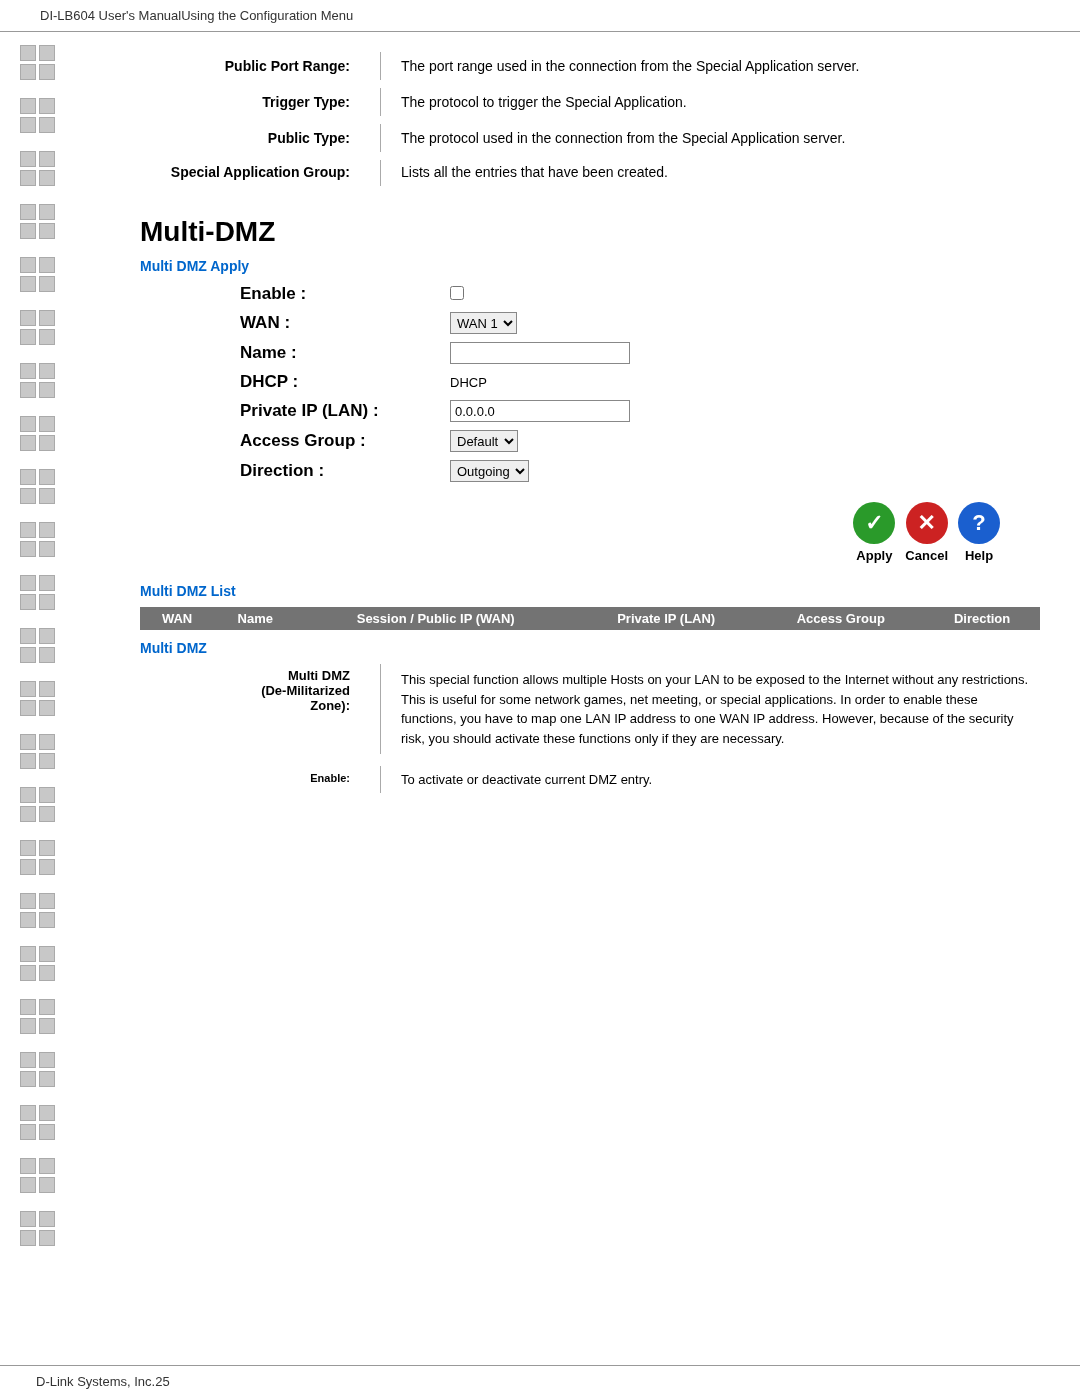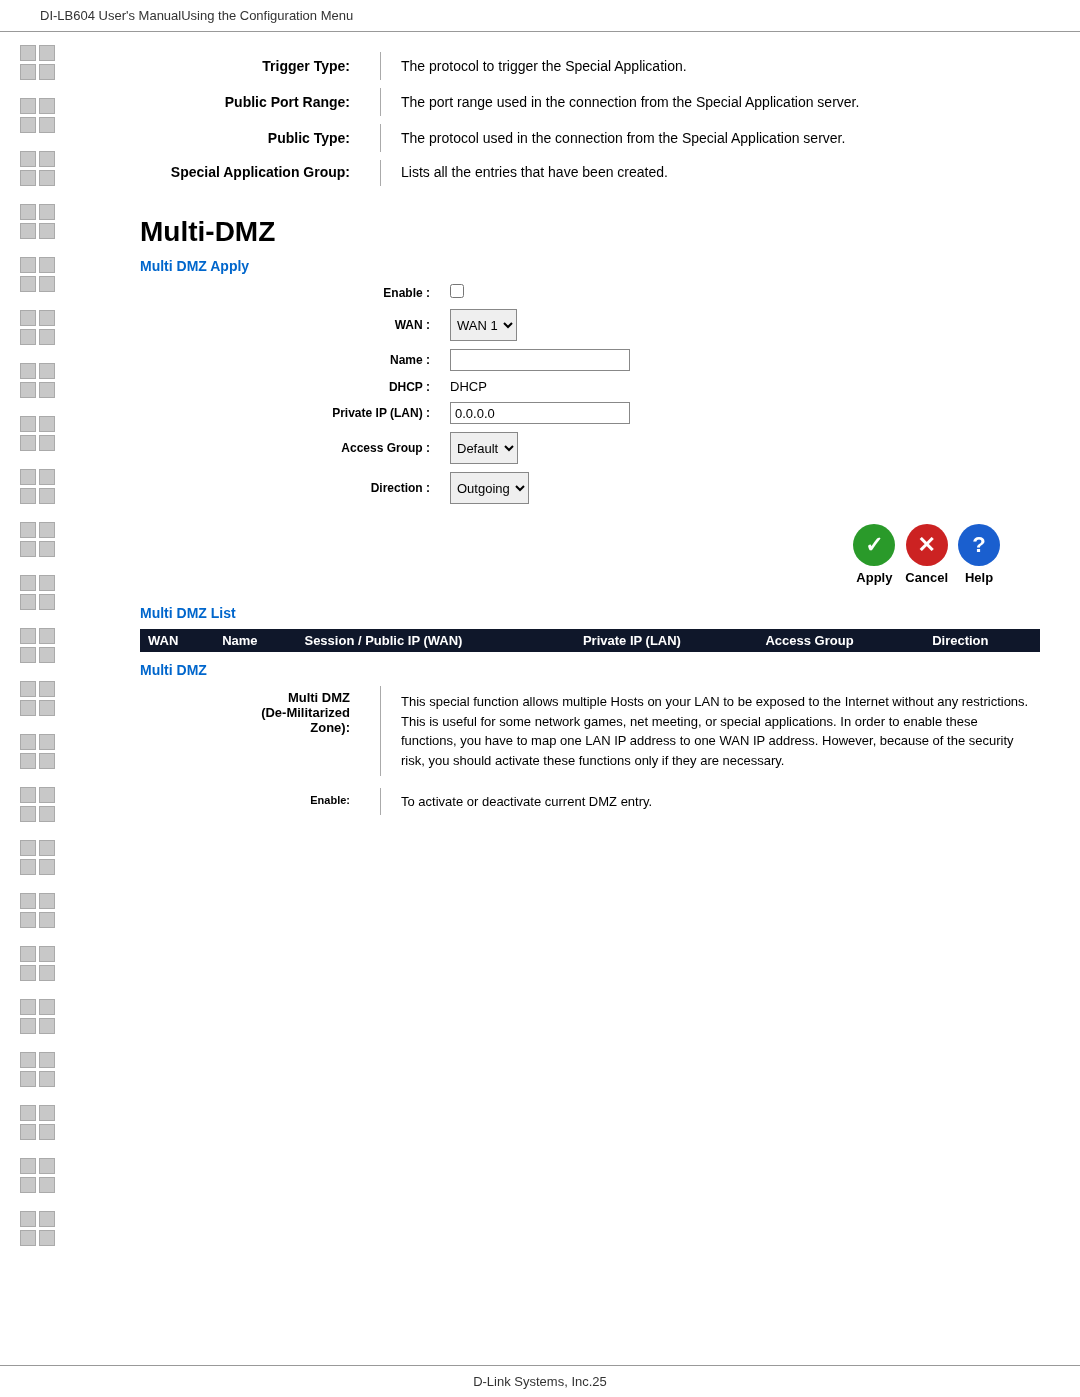--- a/index.html
+++ b/index.html
@@ -16,21 +16,21 @@
       display: flex;
       justify-content: flex-start;
       padding: 8px 40px;
       font-size: 13px;
       color: #333;
       border-bottom: 1px solid #999;
     }
 
     .page-footer {
       display: flex;
-      justify-content: center;
+      justify-content: flex-start;
       padding: 8px 36px;
       font-size: 13px;
       color: #333;
       border-top: 1px solid #999;
       position: absolute;
       bottom: 0;
       width: 100%;
     }
 
     .main-content {
@@ -73,24 +73,24 @@
 
     
     .form-row {
       display: flex;
       align-items: center;
       margin-bottom: 8px;
     }
 
     .form-label {
       font-weight: bold;
-      text-align: right;
+      text-align: left;
       width: 200px;
       padding-right: 10px;
-      font-size: 12px;
+      font-size: 17px;
     }
 
     .form-control {
       margin-left: 10px;
     }
 
     input[type="text"] {
       border: 1px solid #888;
       padding: 2px 4px;
       font-size: 13px;
@@ -100,21 +100,21 @@
 
     input[type="checkbox"] {
       width: 14px;
       height: 14px;
     }
 
     select {
       border: 1px solid #888;
       padding: 1px 2px;
       font-size: 13px;
-      height: 32px;
+      height: 22px;
     }
 
     
     .action-buttons {
       display: flex;
       justify-content: flex-end;
       align-items: flex-end;
       margin: 20px 0;
       gap: 10px;
     }
@@ -146,25 +146,25 @@
     .btn-help { background: #1a5fcf; }
 
     
     .dmz-list-table {
       width: 100%;
       border-collapse: collapse;
       margin: 8px 0;
     }
 
     .dmz-list-table th {
-      background: #0f172a;
+      background: #737373;
       color: white;
       padding: 4px 8px;
       font-size: 13px;
-      text-align: left;
+      text-align: center;
       font-weight: bold;
     }
 
     .italic-caption {
       text-align: center;
       font-style: italic;
       font-size: 13px;
       margin: 6px 0;
     }
 
@@ -444,33 +444,33 @@
           <div class="sq-cell"></div>
         </div>
     </div>
   </div>
 
   <div class="main-content" style="margin-left: 100px;">
 
     <table class="def-table">
       <tbody>
           <tr>
+        <td class="def-label" style="width:220px;">Public Port Range:</td>
+        <td style="width:6px; border-right: 1px solid #aaa;"></td>
+        <td style="padding-left:20px; padding-top:6px; padding-bottom:6px;">The port range used in the connection from the Special Application server.</td>
+      </tr>
+    </tbody>
+      </table>
+
+    <table class="def-table">
+      <tbody>
+          <tr>
         <td class="def-label" style="width:220px;">Trigger Type:</td>
         <td style="width:6px; border-right: 1px solid #aaa;"></td>
         <td style="padding-left:20px;">The protocol to trigger the Special Application.</td>
-      </tr>
-    </tbody>
-      </table>
-
-    <table class="def-table">
-      <tbody>
-          <tr>
-        <td class="def-label" style="width:220px;">Public Port Range:</td>
-        <td style="width:6px; border-right: 1px solid #aaa;"></td>
-        <td style="padding-left:20px; padding-top:6px; padding-bottom:6px;">The port range used in the connection from the Special Application server.</td>
       </tr>
     </tbody>
       </table>
 
     <table class="def-table">
       <tbody>
           <tr>
         <td class="def-label" style="width:220px;">Public Type:</td>
         <td style="width:6px; border-right: 1px solid #aaa;"></td>
         <td style="padding-left:20px; padding-top:6px; padding-bottom:6px;">The protocol used in the connection from the Special Application server.</td>

